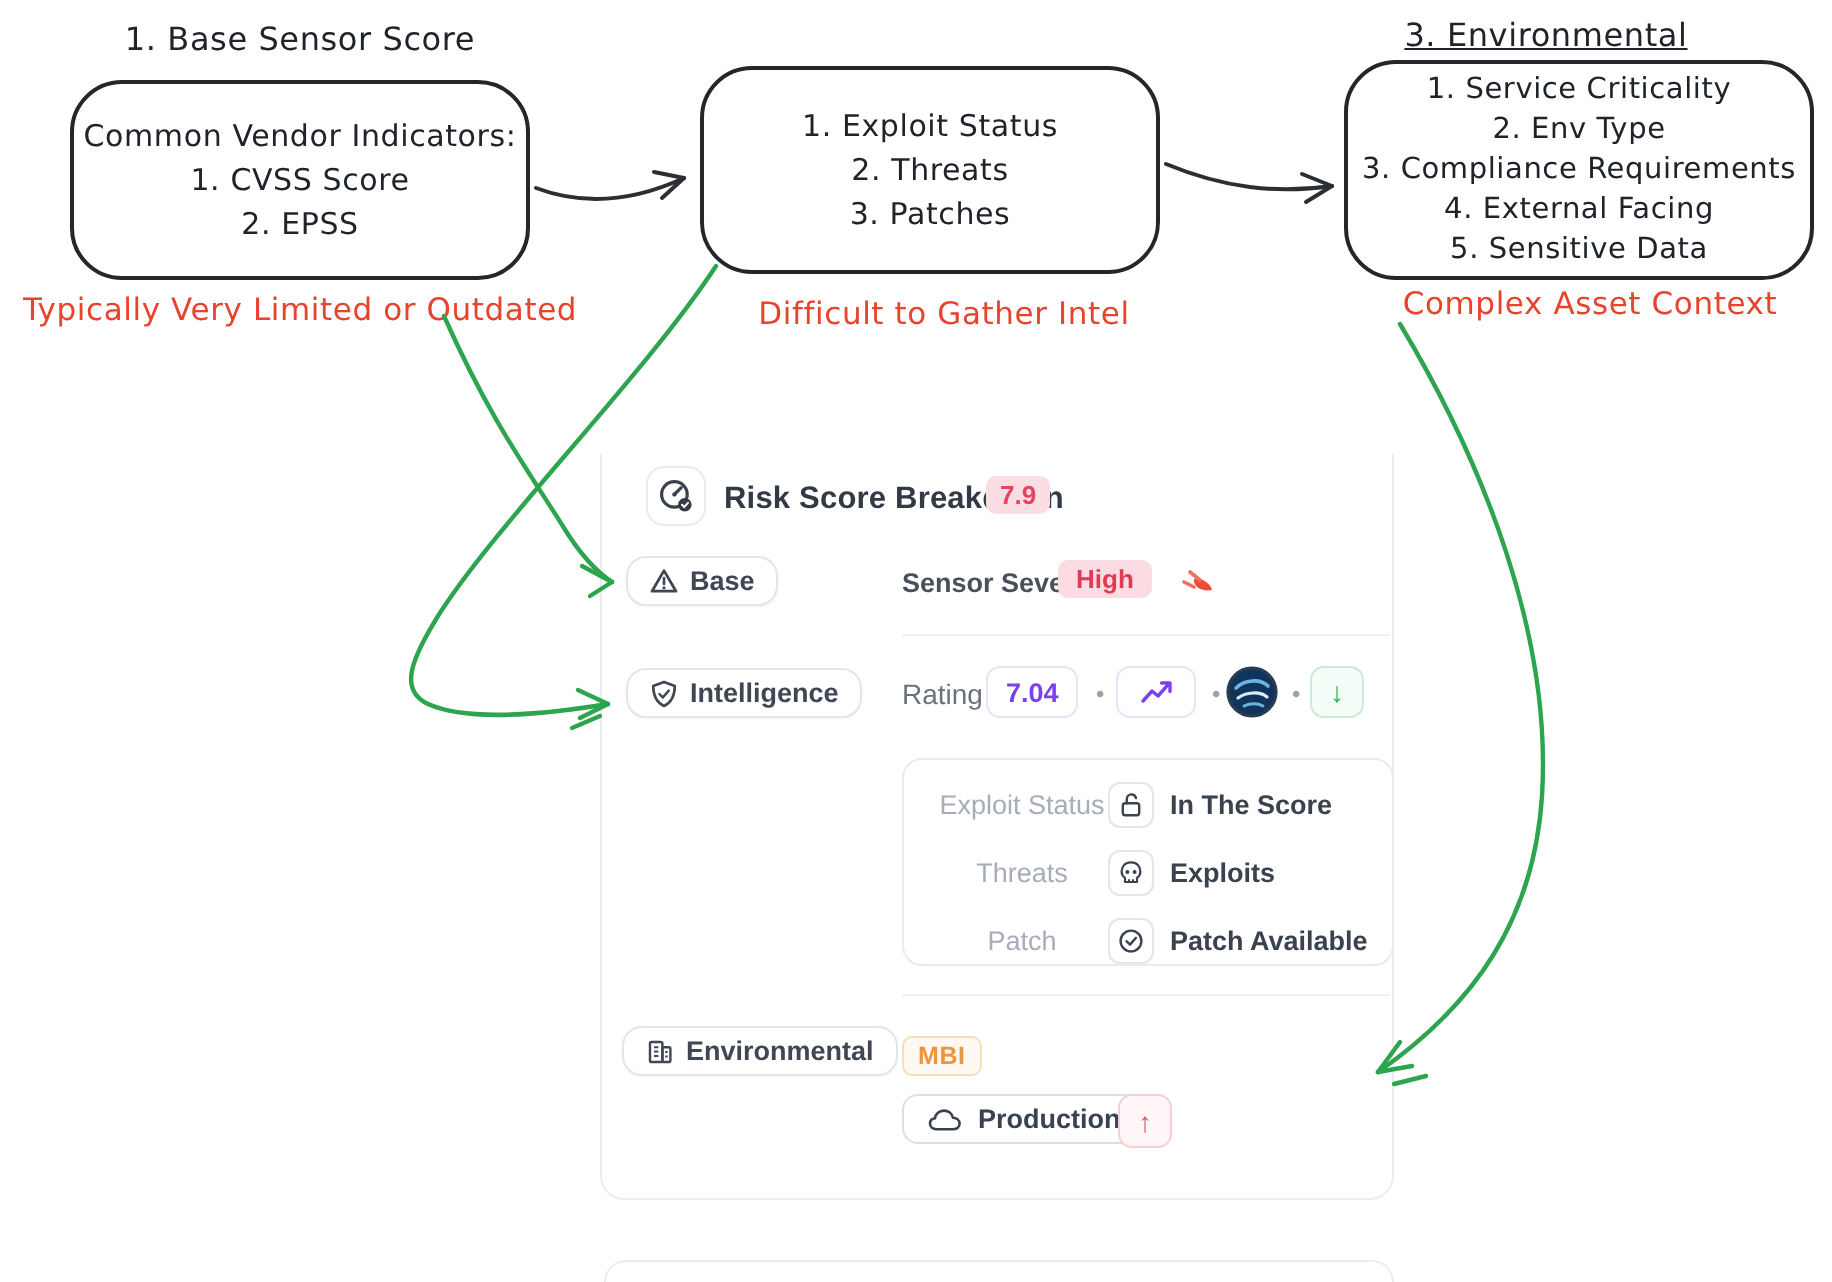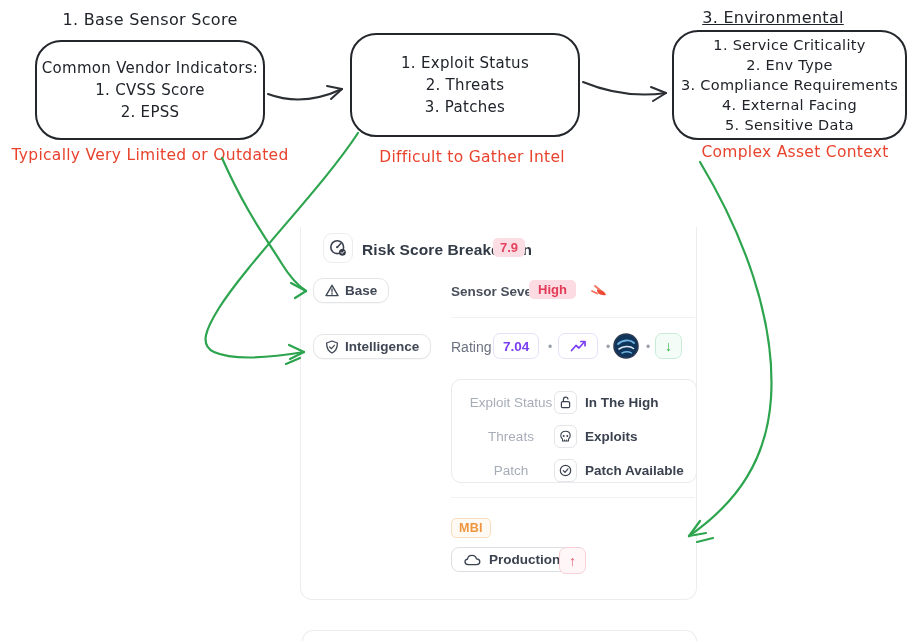--- a/index.html
+++ b/index.html
@@ -207,21 +207,21 @@
 
     <div class="panel">
       <div class="p-row" style="top:10px;">
         <span class="p-label">Exploit Status</span>
         <span class="p-icon">
           <svg width="13" height="13" viewBox="0 0 13 13">
             <rect x="2.4" y="5.6" width="8.2" height="6" rx="1.2" stroke="#3a4250" stroke-width="1.2" fill="none"></rect>
             <path d="M4.4 5.6 L4.4 3.6 C4.4 2.2 5.4 1.2 6.7 1.2 C 7.9 1.2 8.7 1.9 9 3" stroke="#3a4250" stroke-width="1.2" fill="none" stroke-linecap="round"></path>
           </svg>
         </span>
-        <span class="p-val">In The High</span>
+        <span class="p-val">In The Score</span>
       </div>
       <div class="p-row" style="top:44px;">
         <span class="p-label">Threats</span>
         <span class="p-icon">
           <svg width="13" height="13" viewBox="0 0 13 13">
             <path d="M6.5 1.2 C 3.6 1.2 1.8 3.1 1.8 5.7 C 1.8 7.2 2.5 8.2 3.5 8.9 L3.5 11 L9.5 11 L9.5 8.9 C 10.5 8.2 11.2 7.2 11.2 5.7 C 11.2 3.1 9.4 1.2 6.5 1.2 Z" stroke="#3a4250" stroke-width="1.1" fill="none" stroke-linejoin="round"></path>
             <circle cx="4.7" cy="6" r="1" fill="#3a4250"></circle>
             <circle cx="8.3" cy="6" r="1" fill="#3a4250"></circle>
             <path d="M5.5 11 L5.5 9.6 M7.5 11 L7.5 9.6" stroke="#3a4250" stroke-width="1"></path>
           </svg>
@@ -234,20 +234,29 @@
           <svg width="13" height="13" viewBox="0 0 13 13">
             <circle cx="6.5" cy="6.5" r="5.2" stroke="#3a4250" stroke-width="1.2" fill="none"></circle>
             <path d="M4.2 6.6 L6 8.3 L9 4.9" stroke="#3a4250" stroke-width="1.2" fill="none" stroke-linecap="round" stroke-linejoin="round"></path>
           </svg>
         </span>
         <span class="p-val">Patch Available</span>
       </div>
     </div>
     <div class="divider" style="top:270px;"></div>
 
+    <div class="chip chip-env">
+      <svg width="14" height="14" viewBox="0 0 14 14">
+        <rect x="2" y="2" width="6.2" height="10" rx=".8" stroke="#3f4754" stroke-width="1.2" fill="none"></rect>
+        <rect x="8.2" y="4.6" width="4" height="7.4" rx=".8" stroke="#3f4754" stroke-width="1.2" fill="none"></rect>
+        <path d="M4 4.6 h2.2 M4 6.8 h2.2 M4 9 h2.2" stroke="#3f4754" stroke-width="1"></path>
+        <path d="M9.6 7 h1.2 M9.6 9.2 h1.2" stroke="#3f4754" stroke-width="1"></path>
+      </svg>
+      <span>Environmental</span>
+    </div>
     <div class="pill-orange">MBI</div>
     <div class="chip2">
       <svg width="17" height="12" viewBox="0 0 17 12">
         <path d="M4.2 10.6 C 2.3 10.6 1 9.4 1 7.8 C 1 6.3 2.1 5.3 3.5 5.1 C 3.8 3 5.6 1.3 8 1.3 C 10.2 1.3 12 2.8 12.5 4.9 C 14.3 5 15.8 6.1 15.8 7.8 C 15.8 9.5 14.4 10.6 12.6 10.6 Z" stroke="#3a4250" stroke-width="1.3" fill="none" stroke-linejoin="round"></path>
       </svg>
       <span>Production</span>
     </div>
     <div class="val-box rose upbox">↑</div>
   </div>
 

